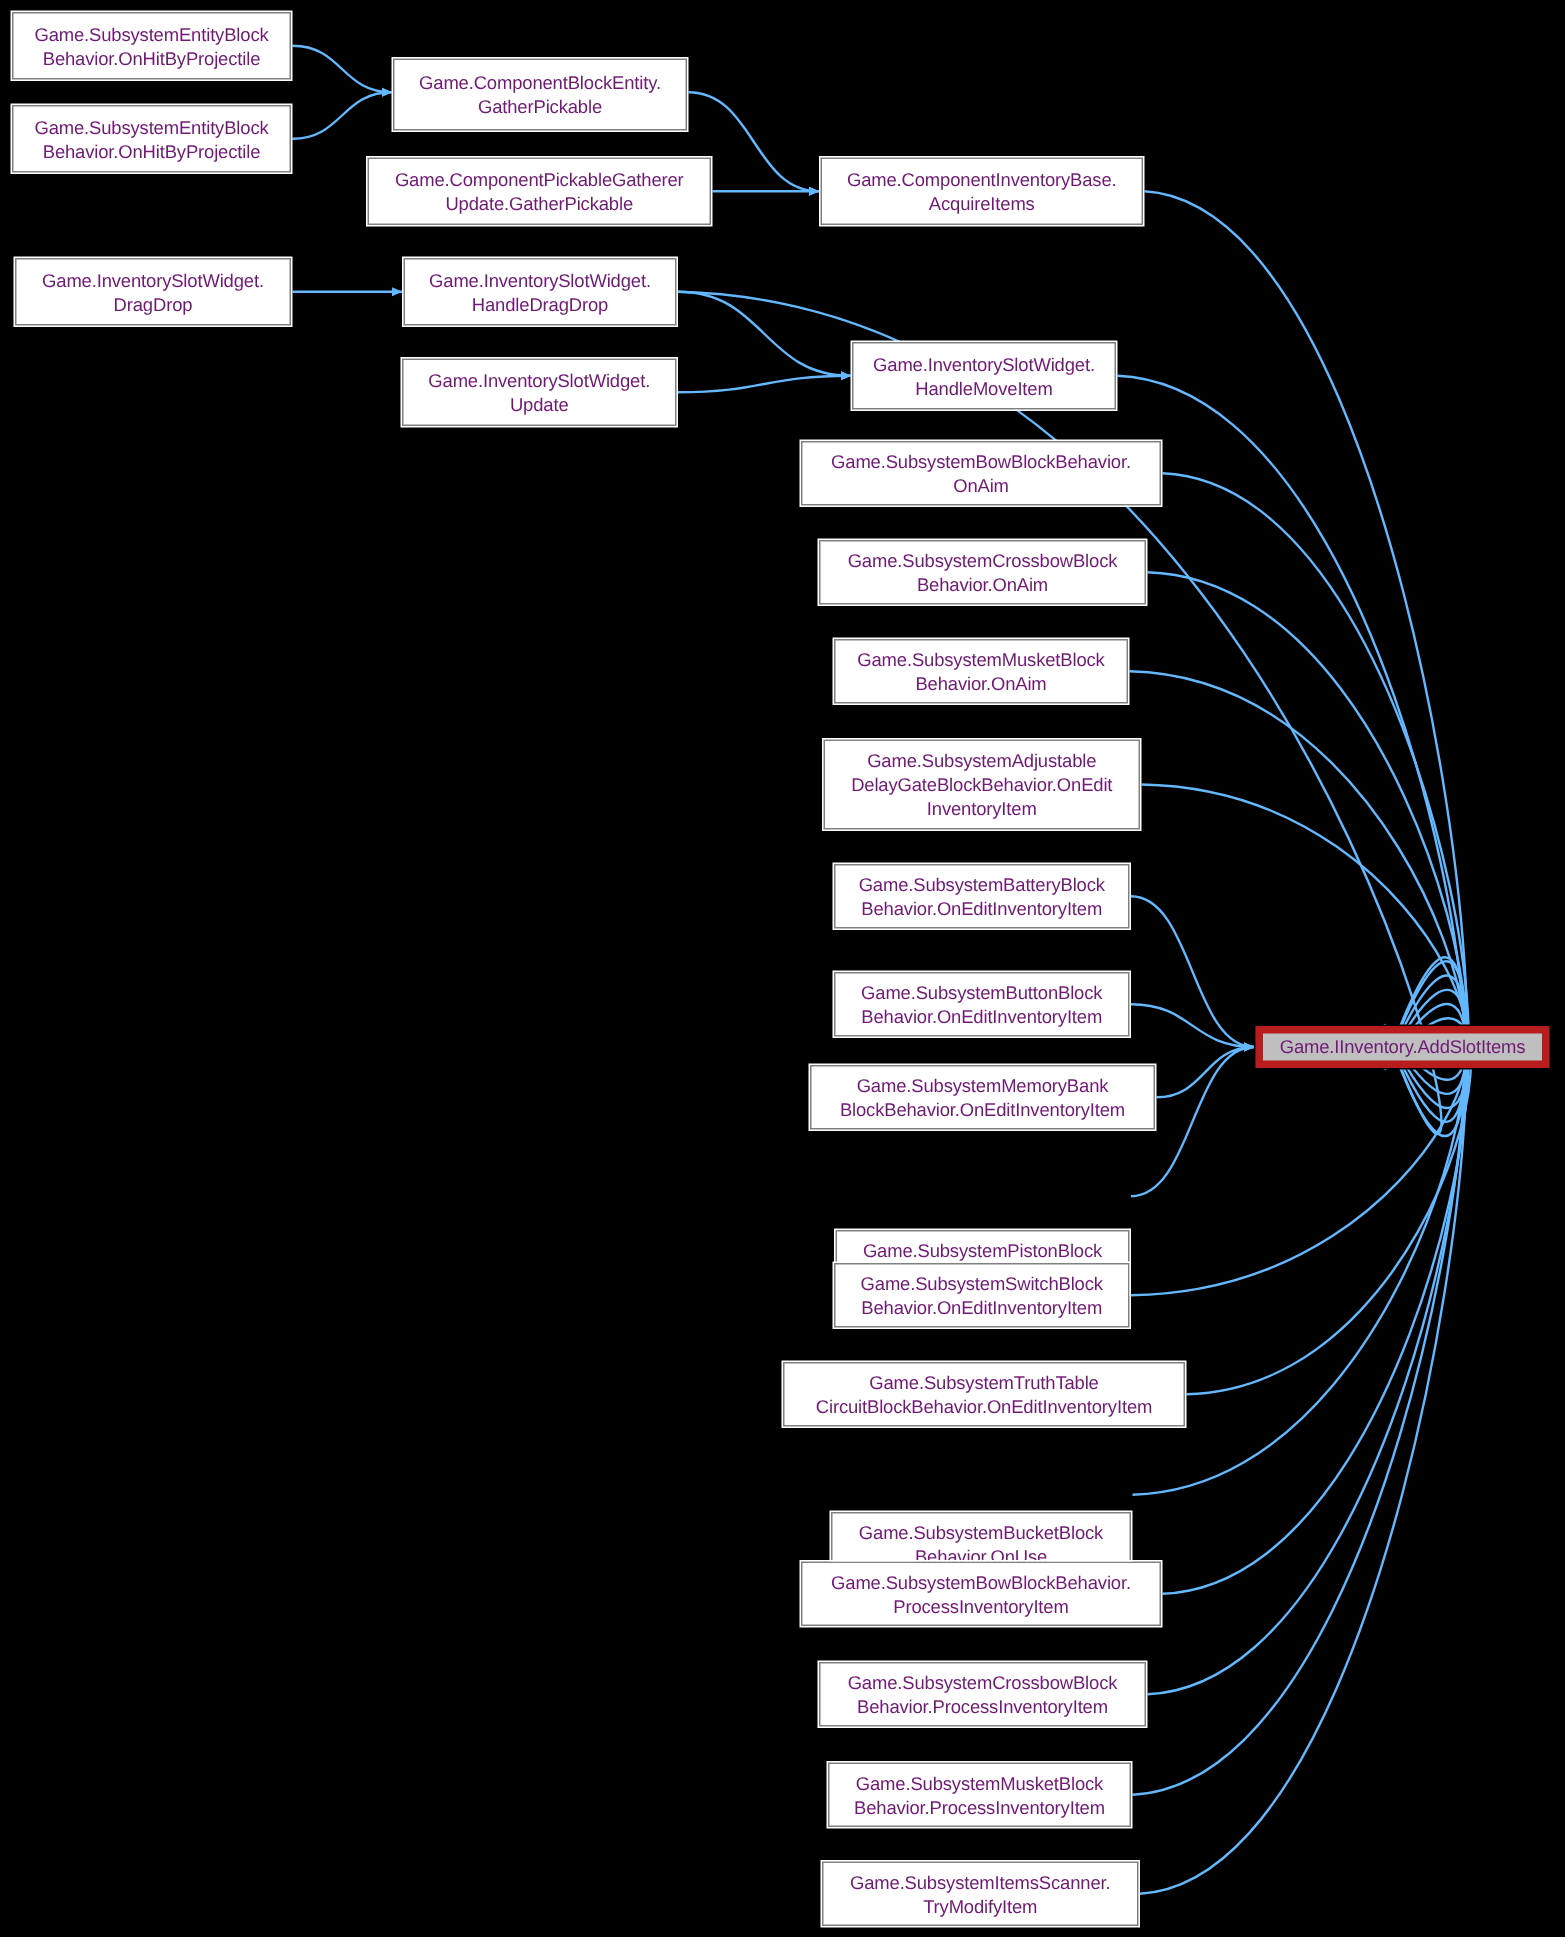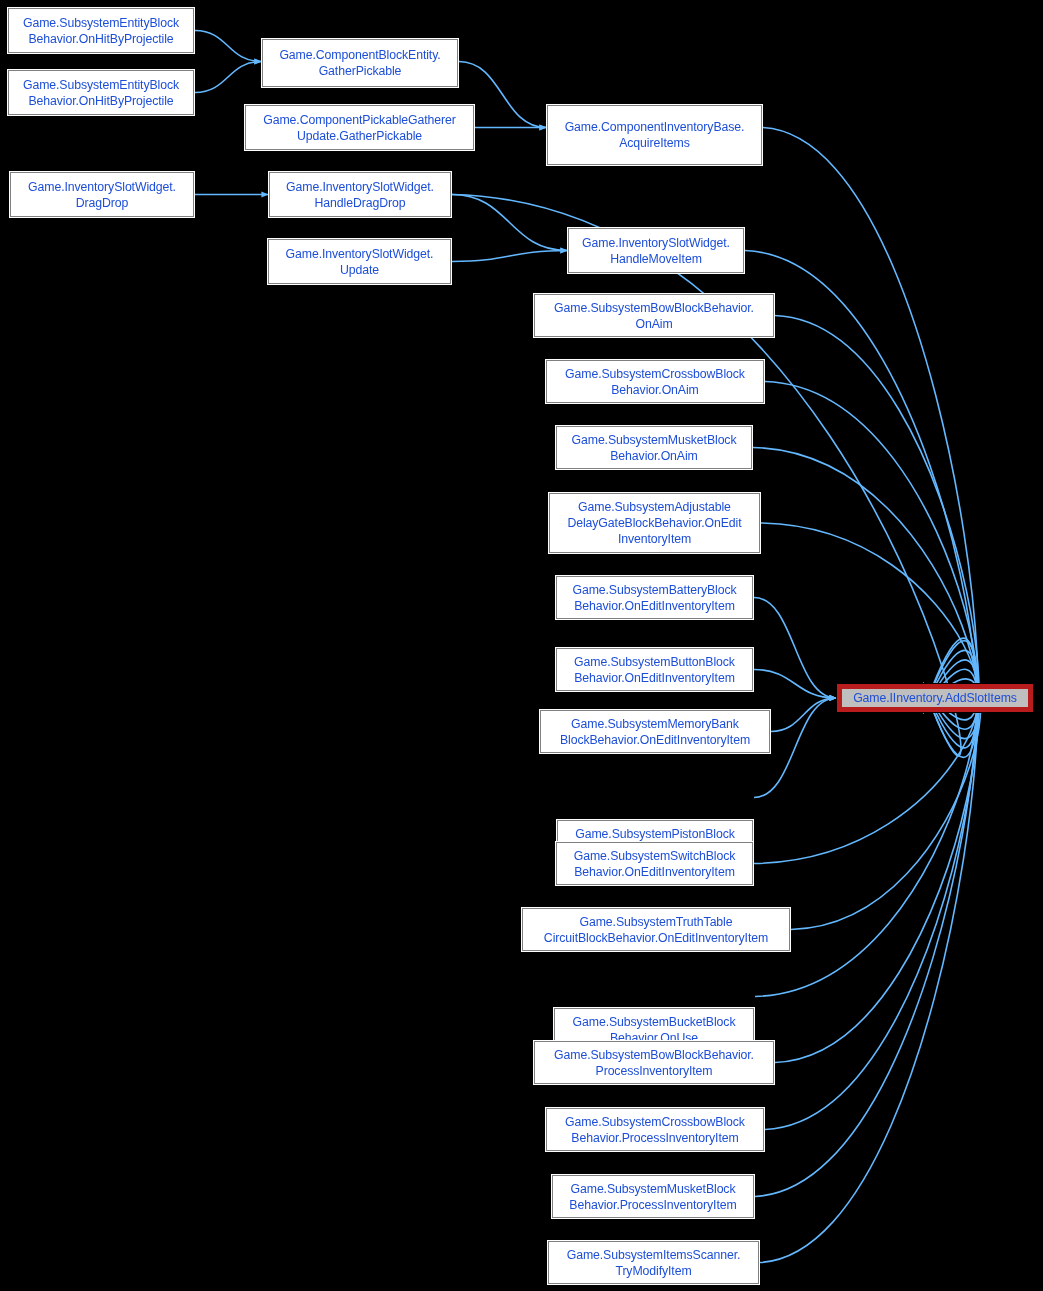--- a/index.html
+++ b/index.html
@@ -26,21 +26,21 @@
   .node {
     position: absolute;
     box-sizing: border-box;
     background: #ffffff;
     border: 1px solid #808080;
     outline: 1px solid #ffffff;
     display: flex;
     align-items: center;
     justify-content: center;
     text-align: center;
-    color: #1d4ed8;
+    color: #701a75;
     font-size: 12.3px;
     line-height: 16px;
     letter-spacing: -0.1px;
     padding: 0 3px;
     white-space: pre-line;
     cursor: pointer;
   }
   .node.target {
     background: #bfbfbf;
     border: 5px solid #b91c1c;
@@ -130,17 +130,17 @@
       <div class="node" style="left: 554px; top: 975px; width: 200px; height: 43px; margin-top: 33px;"><span class="node-label">Game.SubsystemBucketBlock
 Behavior.OnUse</span></div>
       <div class="node" style="left: 534px; top: 1041px; width: 240px; height: 43px;"><span class="node-label">Game.SubsystemBowBlockBehavior.
 ProcessInventoryItem</span></div>
       <div class="node" style="left: 546px; top: 1108px; width: 218px; height: 43px;"><span class="node-label">Game.SubsystemCrossbowBlock
 Behavior.ProcessInventoryItem</span></div>
       <div class="node" style="left: 552px; top: 1175px; width: 202px; height: 43px;"><span class="node-label">Game.SubsystemMusketBlock
 Behavior.ProcessInventoryItem</span></div>
       <div class="node" style="left: 548px; top: 1241px; width: 211px; height: 43px;"><span class="node-label">Game.SubsystemItemsScanner.
 TryModifyItem</span></div>
-      <div class="node" style="left: 547px; top: 105px; width: 215px; height: 60px;"><span class="node-label">Game.ComponentInventoryBase.
+      <div class="node" style="left: 547px; top: 105px; width: 215px; height: 45px;"><span class="node-label">Game.ComponentInventoryBase.
 AcquireItems</span></div>
       <div class="node target" style="left: 837px; top: 684px; width: 196px; height: 28px;"><span class="node-label">Game.IInventory.AddSlotItems</span></div>
     </div>
 </div>
 
 </body></html>

